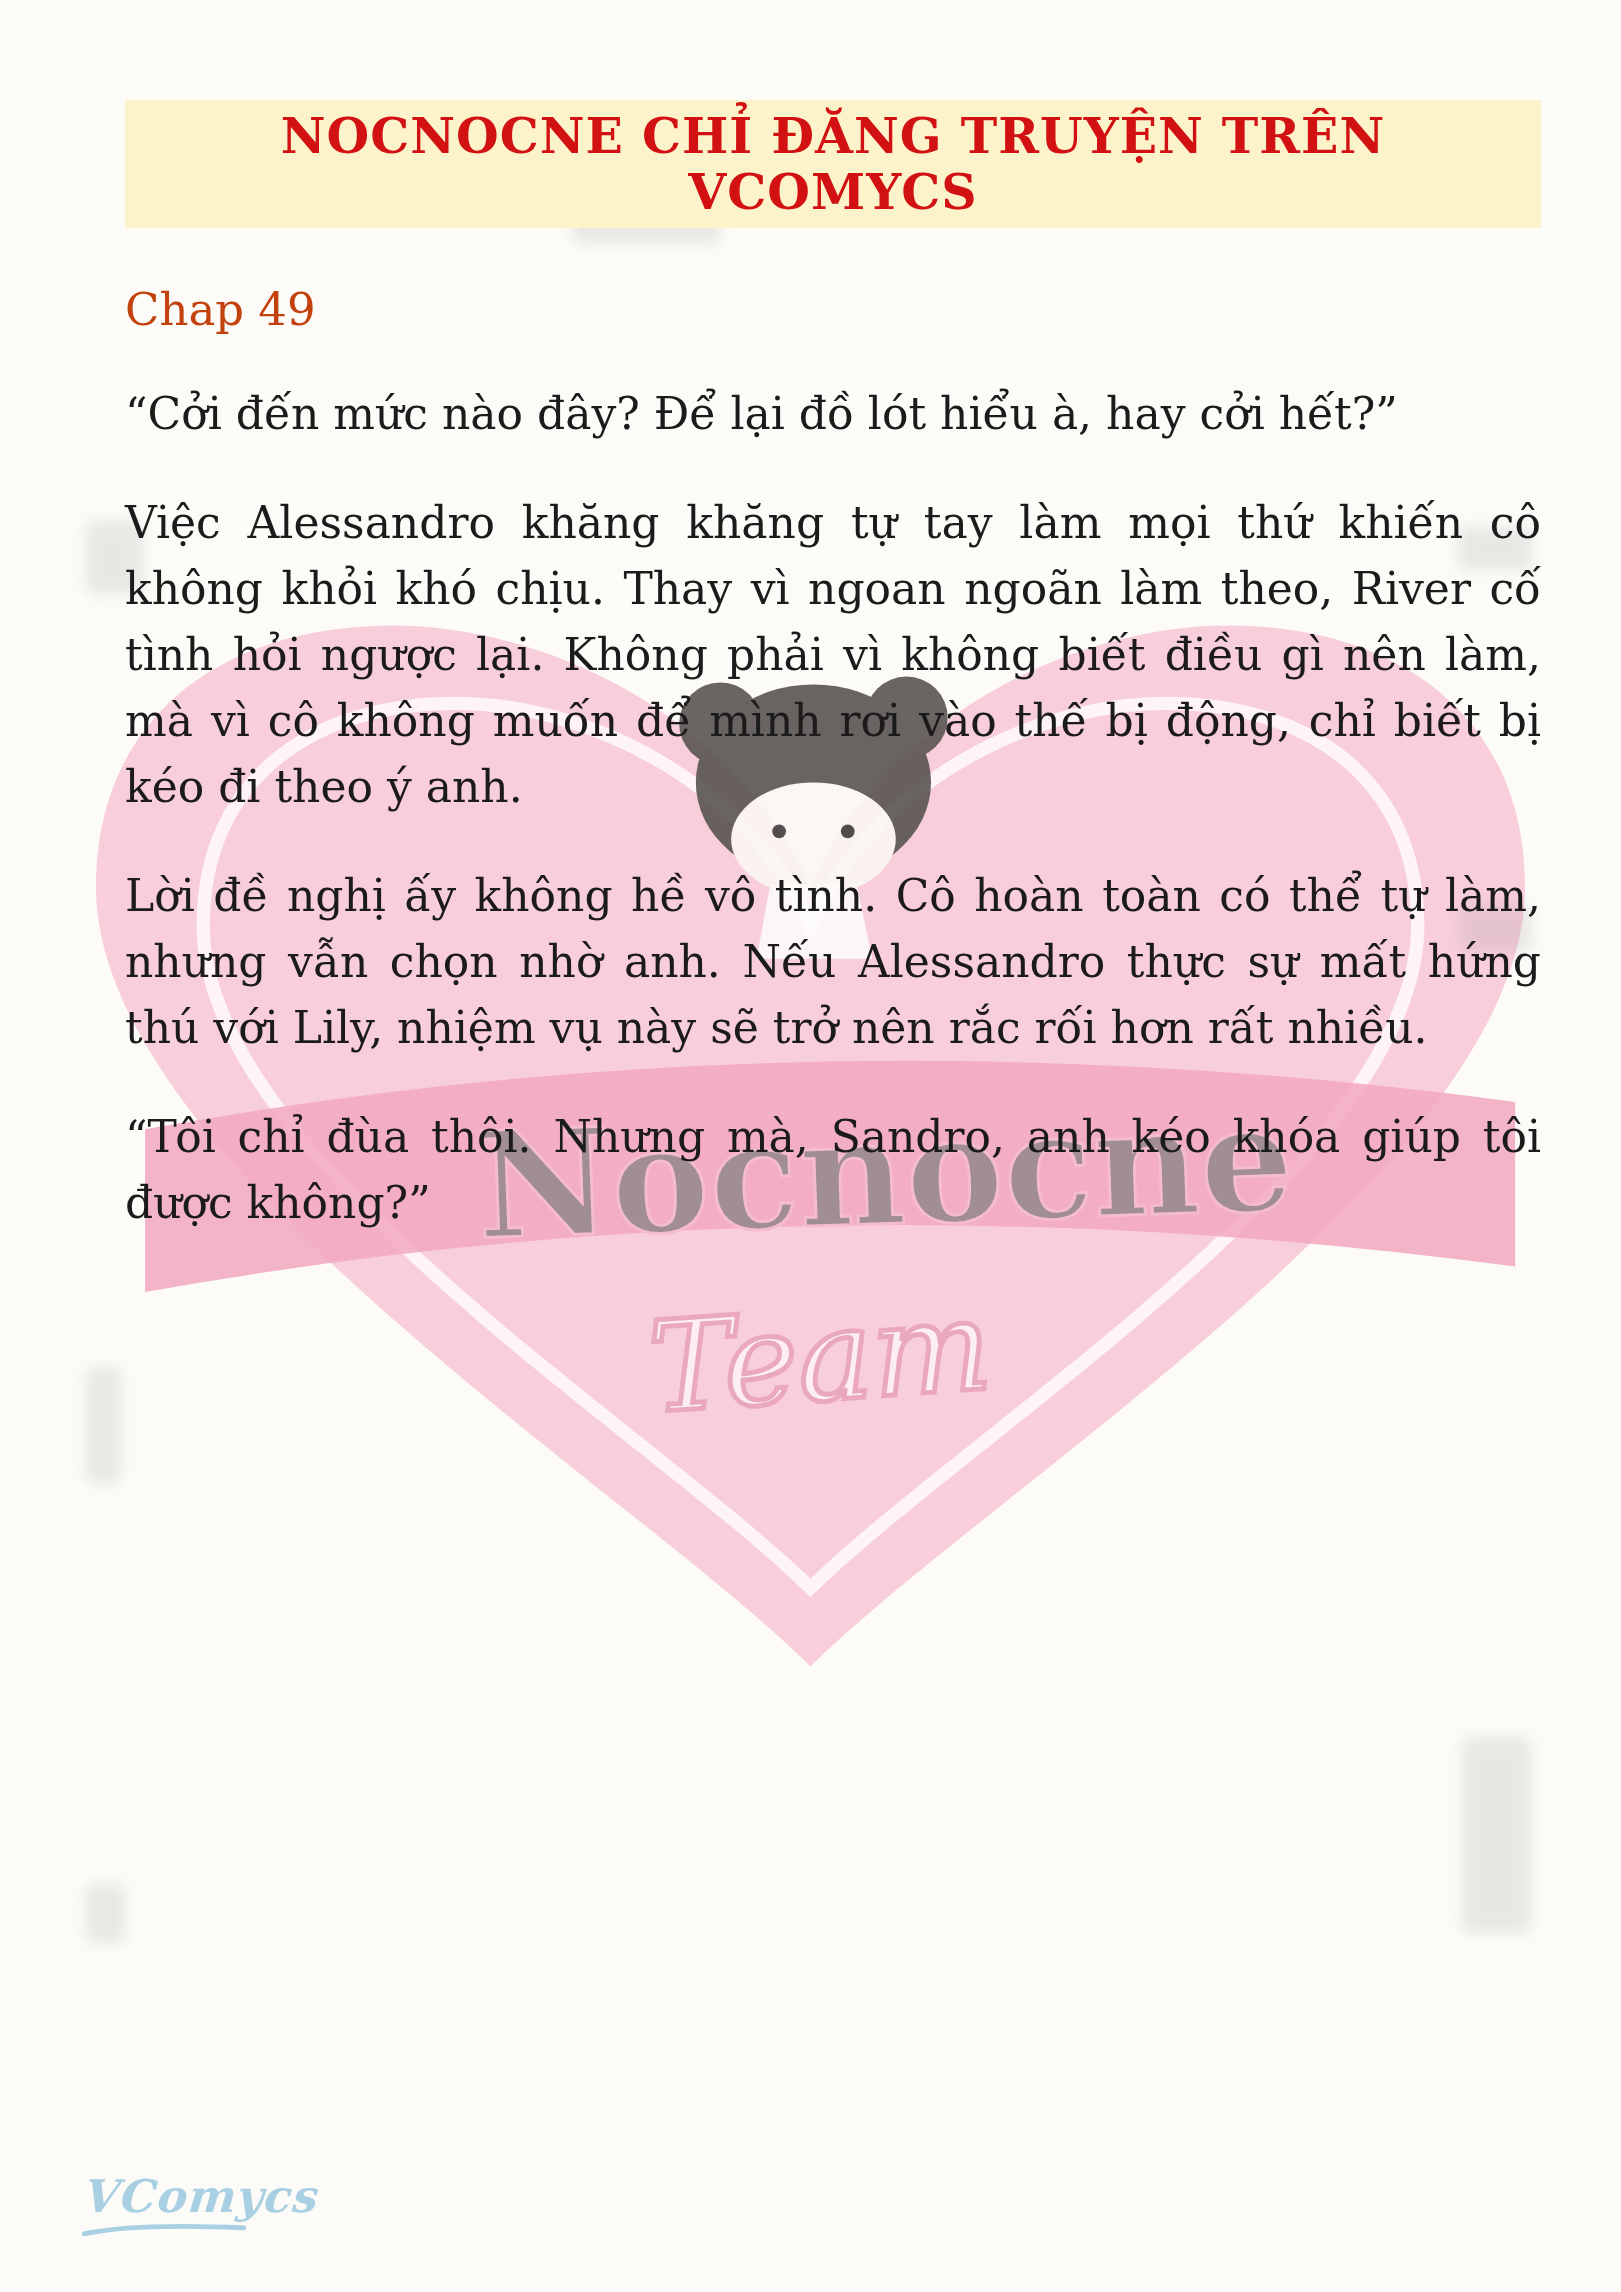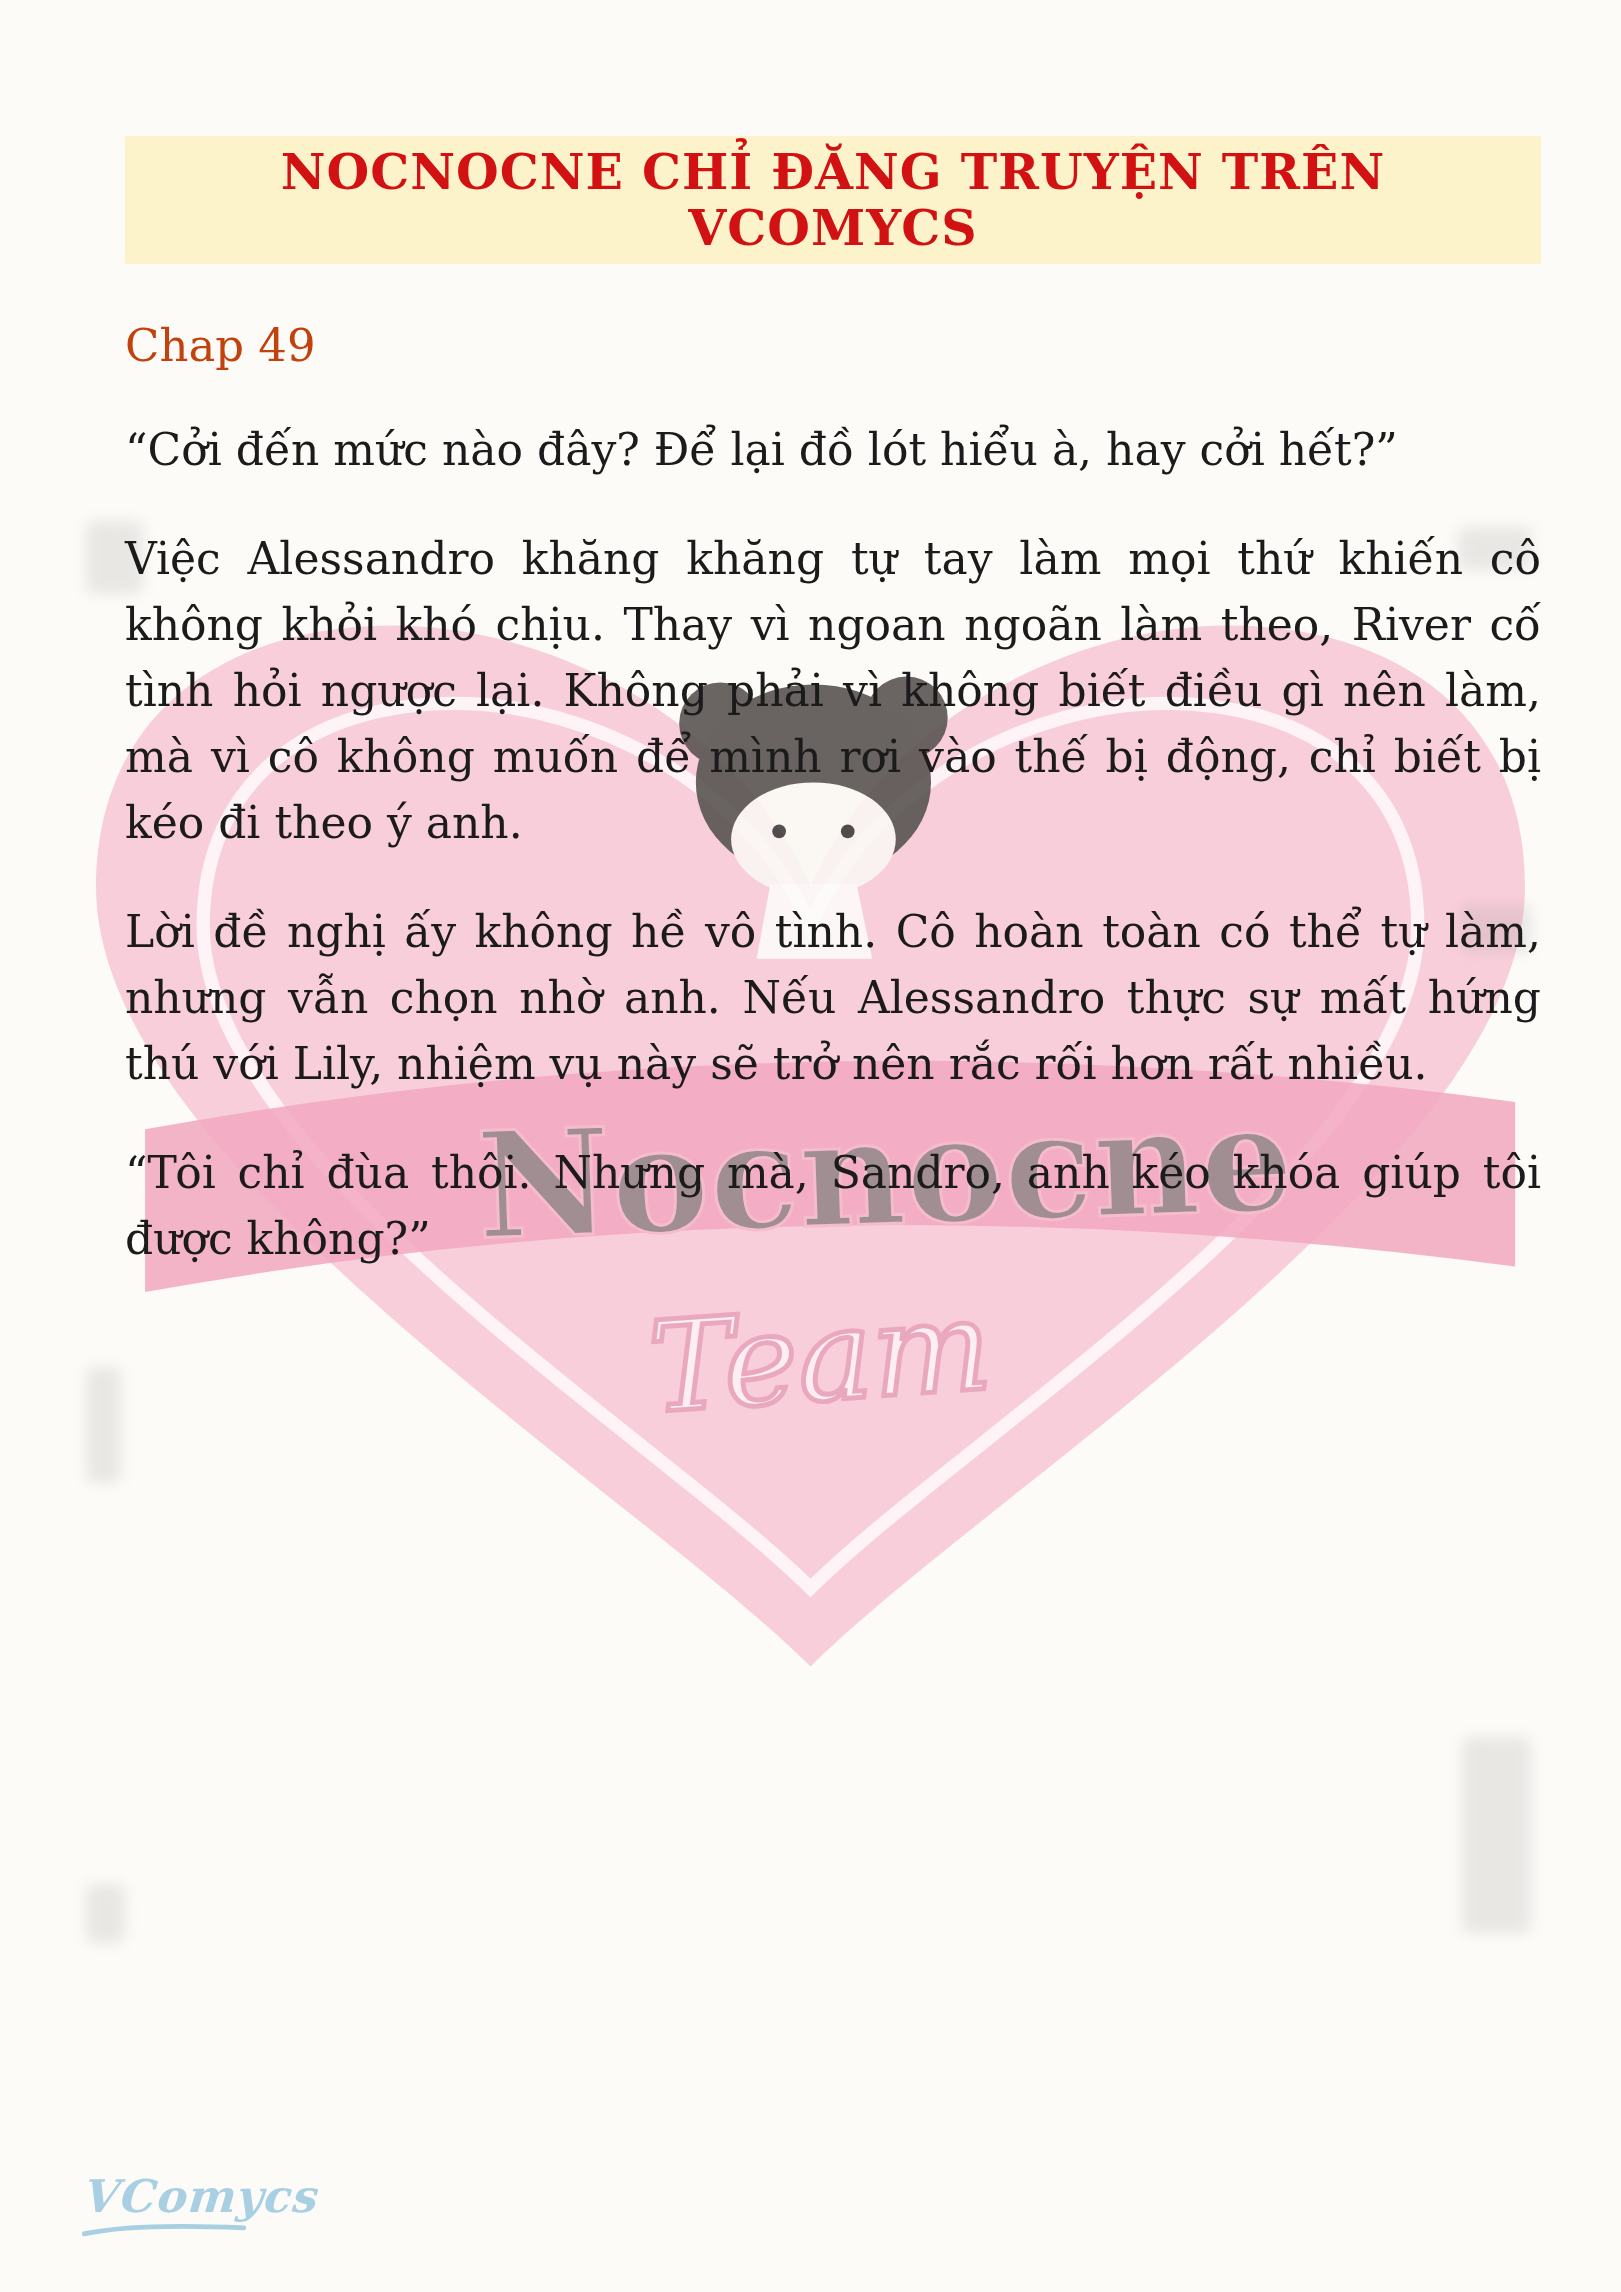--- a/index.html
+++ b/index.html
@@ -8,21 +8,21 @@
     width:1621px;height:2293px;
     background:#fcfbf8;
     overflow:hidden;
     font-family:"DejaVu Serif","Liberation Serif",serif;
   }
   
   .watermark{position:absolute;left:0;top:0;z-index:0;pointer-events:none;}
   
   .smudge{position:absolute;background:#9a9a9a;opacity:.20;filter:blur(6.9px);border-radius:7.8px;z-index:1;}
   
-  .content{position:relative;z-index:2;padding:100px 80px 0 125px;margin-top:36px;}
+  .content{position:relative;z-index:2;padding:100px 80px 0 125px;}
   .banner-wrap{text-align:center;margin:0 0 55px 0;}
   .banner{
     display:inline-block;
     background:#fdf3cb;
     color:#d21112;
     font-weight:bold;
     font-size:49px;
     letter-spacing:1px;
     padding:7.8px 25.5px;
     line-height:1.15;

